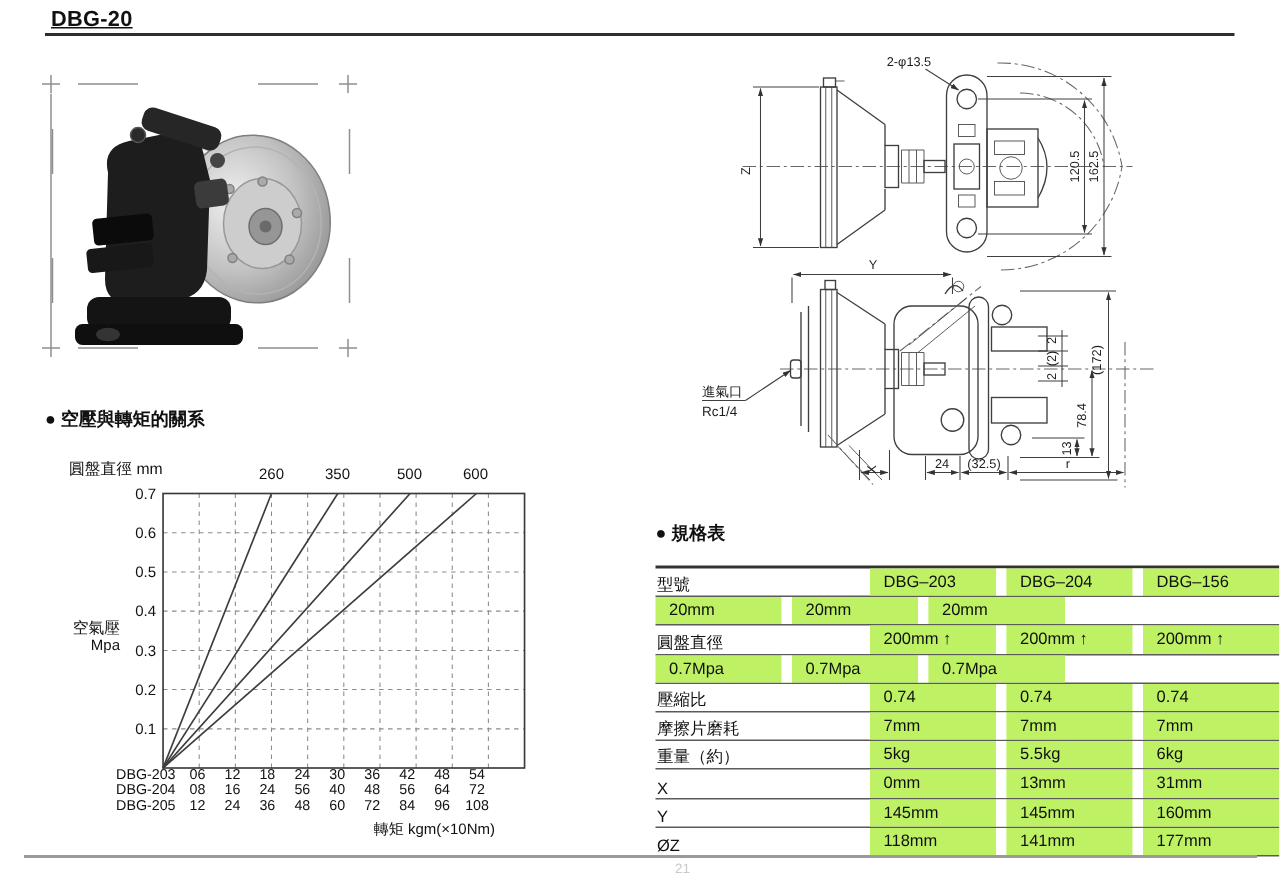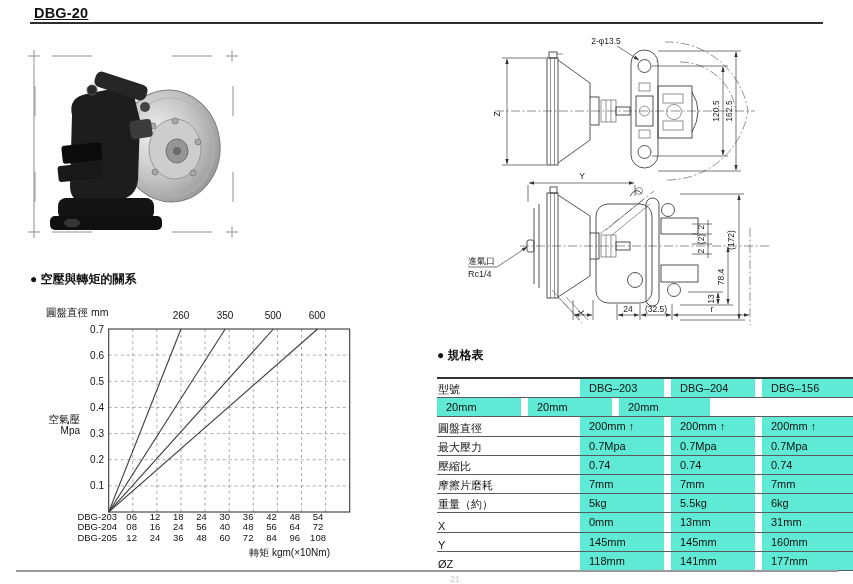--- a/index.html
+++ b/index.html
@@ -15,21 +15,21 @@
   .pageno{font-size:9px;color:#c9c9c9;}
   
   #xtickrows{left:40px;top:512px;width:320px;position:absolute;}
   .tickrow{display:flex;height:10.4px;line-height:10.4px;font-size:9.5px;white-space:nowrap;}
   .tickmodel{width:80px;text-align:right;padding-right:3px;box-sizing:border-box;}
   .tickval{width:23.3px;text-align:center;}
   
   .spec-table{position:absolute;left:437px;top:377px;width:416px;border-top:2px solid #333;}
   .spec-row{display:flex;height:18.2px;border-bottom:1px solid #5a5a5a;align-items:flex-end;font-size:11px;}
   .spec-label{width:143px;box-sizing:border-box;padding-left:1px;}
-  .spec-val{width:91px;height:100%;display:flex;align-items:center;padding-left:9px;background:#5eead4;box-sizing:border-box;}
+  .spec-val{width:91px;height:100%;display:flex;align-items:center;padding-left:9px;background:#bef264;box-sizing:border-box;}
   .gut{border-right:7px solid #fff;}
   
   .dw{stroke:#3f3f3f;fill:none;stroke-width:.9;}
   .dwthin{stroke:#4a4a4a;fill:none;stroke-width:.6;}
   .cl{stroke:#666;fill:none;stroke-width:.7;stroke-dasharray:9 2.5 2 2.5;}
   .dim{stroke:#3f3f3f;fill:none;stroke-width:.7;}
   .dt{font-size:8.5px;fill:#1c1c1c;}
   .ct{font-size:9px;fill:#1c1c1c;}
   .gridd{stroke:#8a8a8a;stroke-width:.7;stroke-dasharray:3 3;fill:none;}
   .plotline{stroke:#3c3c3c;stroke-width:1.1;fill:none;}
@@ -306,21 +306,20 @@
           <span class="spec-val gut">20mm</span>
           <span class="spec-val">20mm</span>
         </div>
         <div class="spec-row">
           <span class="spec-label">圓盤直徑</span>
           <span class="spec-val gut">200mm ↑</span>
           <span class="spec-val gut">200mm ↑</span>
           <span class="spec-val">200mm ↑</span>
         </div>
         <div class="spec-row">
-          <span class="spec-label">最大壓力</span>
           <span class="spec-val gut">0.7Mpa</span>
           <span class="spec-val gut">0.7Mpa</span>
           <span class="spec-val">0.7Mpa</span>
         </div>
         <div class="spec-row">
           <span class="spec-label">壓縮比</span>
           <span class="spec-val gut">0.74</span>
           <span class="spec-val gut">0.74</span>
           <span class="spec-val">0.74</span>
         </div>

